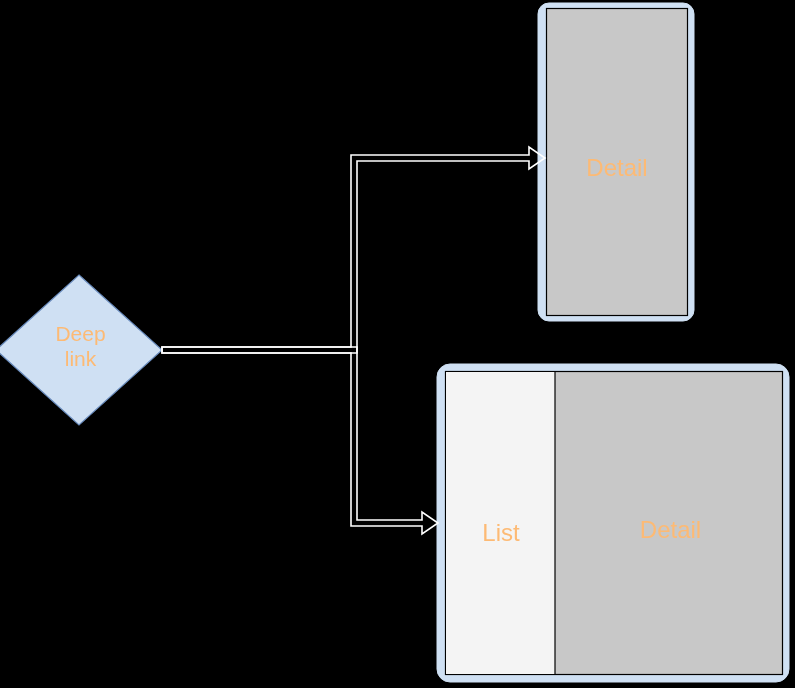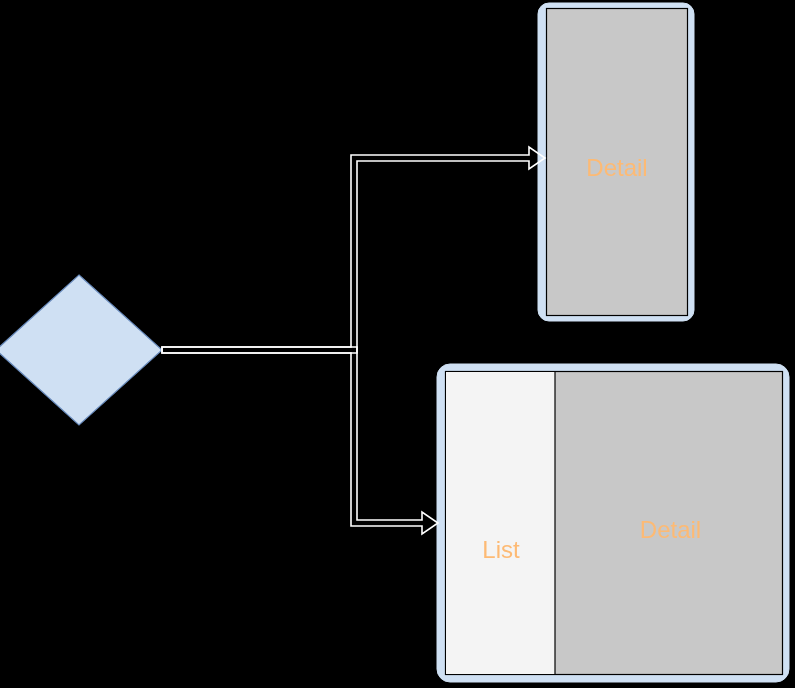--- a/index.html
+++ b/index.html
@@ -38,21 +38,21 @@
     font-size: 21px;
   }
   #phone-detail-label {
     left: 547px;
     top: 154px;
     width: 140px;
     font-size: 24px;
   }
   #tablet-list-label {
     left: 450px;
-    top: 536px;
+    top: 519px;
     width: 102px;
     font-size: 24px;
   }
   #tablet-detail-label {
     left: 558px;
     top: 516px;
     width: 225px;
     font-size: 24px;
   }
 </style>
@@ -82,20 +82,22 @@
     <g>
       <path d="M 162 347 L 351 347 L 351 155 L 529 155 L 529 147 L 545 158 L 529 169 L 529 161 L 357 161 L 357 353 L 162 353 Z" fill="none" stroke="#ffffff" stroke-width="1.6" stroke-linejoin="miter"></path>
     </g>
 
     <g>
       <path d="M 162 347 L 357 347 L 357 520 L 422 520 L 422 512 L 438 523 L 422 534 L 422 526 L 351 526 L 351 353 L 162 353 Z" fill="none" stroke="#ffffff" stroke-width="1.6" stroke-linejoin="miter"></path>
     </g>
 
   </svg>
 
+  <div class="node-label" id="deeplink-label">Deep
+link</div>
 
   <div class="node-label" id="phone-detail-label">Detail</div>
 
   <div class="node-label" id="tablet-list-label">List</div>
 
   <div class="node-label" id="tablet-detail-label">Detail</div>
 
 </div>
 
 </body></html>

